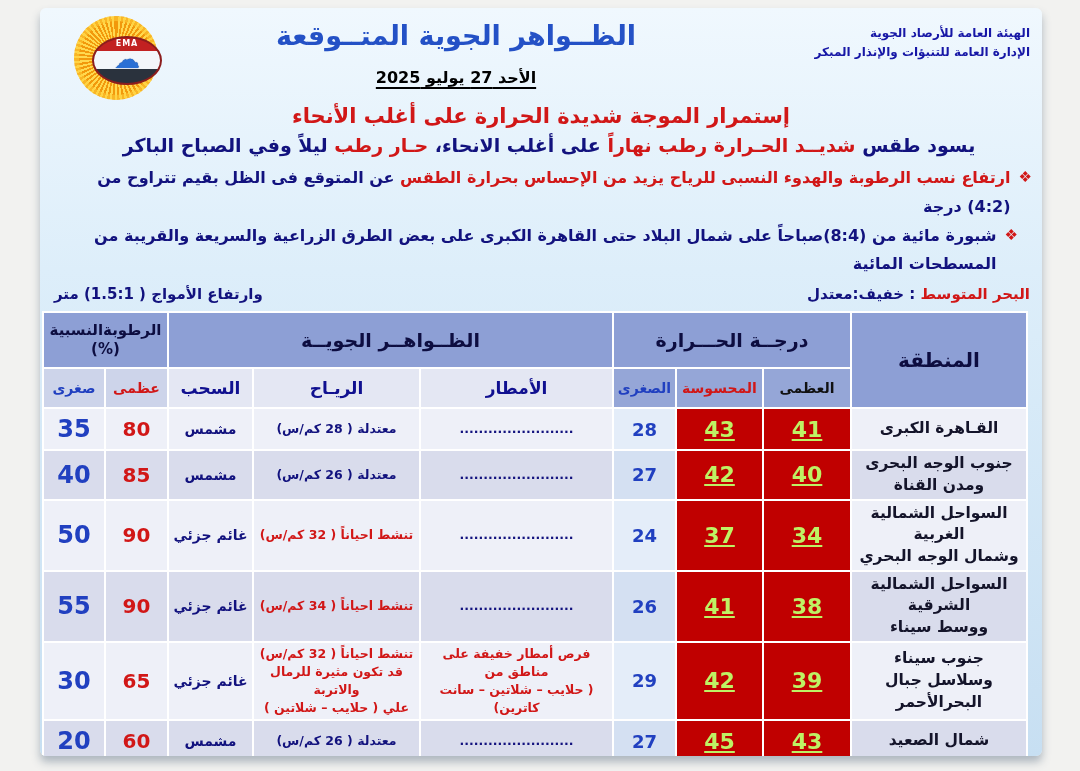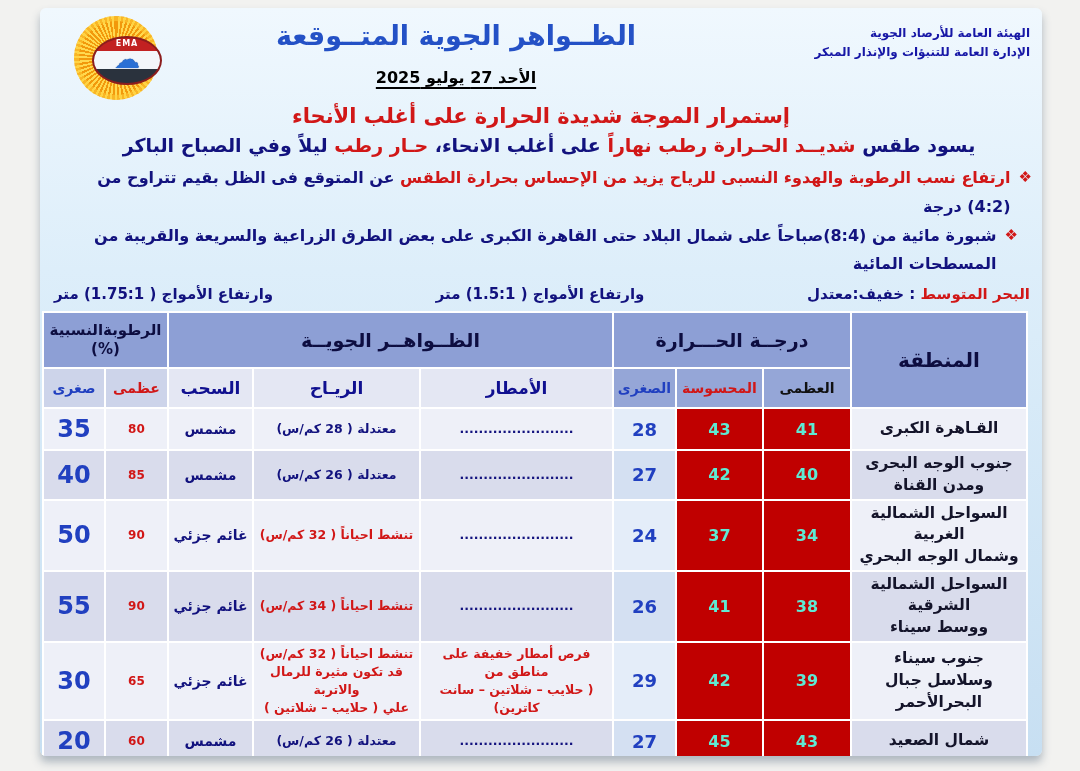--- a/index.html
+++ b/index.html
@@ -53,26 +53,26 @@
   .hum-h{font-size:15px;line-height:1.25;}
   .sub-row th{height:34px;font-weight:bold;}
   .temp-sub{background:#95a6d7;font-size:14px;}
   .phen-sub{background:#e4e7f3;color:#101090;font-size:17px;}
   .hum-sub{background:#cdd4ea;font-size:14px;}
   .c-black{color:#111;} .c-red{color:#d11717;} .c-blue{color:#2140c0;}
   tbody tr{height:42px;}
   .row-odd td{background:#eef0f8;}
   .row-even td{background:#d9dcec;}
   td.region-cell{font-weight:bold;color:#14142a;font-size:15.5px;white-space:pre-line;line-height:1.4;}
-  td.temp-red{background:#c00000 !important;color:#5eead4;font-weight:bold;font-size:16px;}
+  td.temp-red{background:#c00000 !important;color:#bef264;font-weight:bold;font-size:22px;text-decoration:underline;}
   td.temp-min{background:#e4edf9 !important;color:#2140c0;font-weight:bold;font-size:18px;}
   .row-even td.temp-min{background:#d4e0f2 !important;}
   td.rain-cell,td.wind-cell{font-weight:bold;font-size:12.5px;white-space:pre-line;line-height:1.45;}
   td.clouds-cell{font-weight:bold;color:#12127e;font-size:14px;}
-  td.hum-max{color:#d11717;font-weight:bold;font-size:12px;}
+  td.hum-max{color:#d11717;font-weight:bold;font-size:20px;}
   td.hum-min{color:#2140c0;font-weight:bold;font-size:24px;}
   .txt-red{color:#d11717;} .txt-navy{color:#12127e;}
 </style>
 </head>
 <body>
 
 <div class="card" dir="rtl">
 
   <div class="header">
     <div class="org">
@@ -102,21 +102,20 @@
     </div>
     <div class="bullet b2">
       <span class="diamond c-red">❖</span>
       <span><span style="color: rgb(18, 18, 126);">شبورة مائية من (8:4)صباحاً على شمال البلاد حتى القاهرة الكبرى على بعض الطرق الزراعية والسريعة والقريبة من المسطحات المائية</span></span>
     </div>
   </div>
 
   <div class="sea-line">
     <span><span style="color: rgb(209, 23, 23);">البحر المتوسط</span><span style="color: rgb(18, 18, 126);"> : خفيف:معتدل</span></span>
     <span><span style="color: rgb(18, 18, 126);">وارتفاع الأمواج  ( 1.5:1) متر</span></span>
-    <span><span style="color: rgb(18, 18, 126);">وارتفاع الأمواج  ( 1.75:1) متر</span></span>
   </div>
 
   <table>
     <colgroup>
       <col style="width:176px">
         <col style="width:88px">
         <col style="width:87px">
         <col style="width:63px">
       <col style="width:193px">
         <col style="width:167px">

